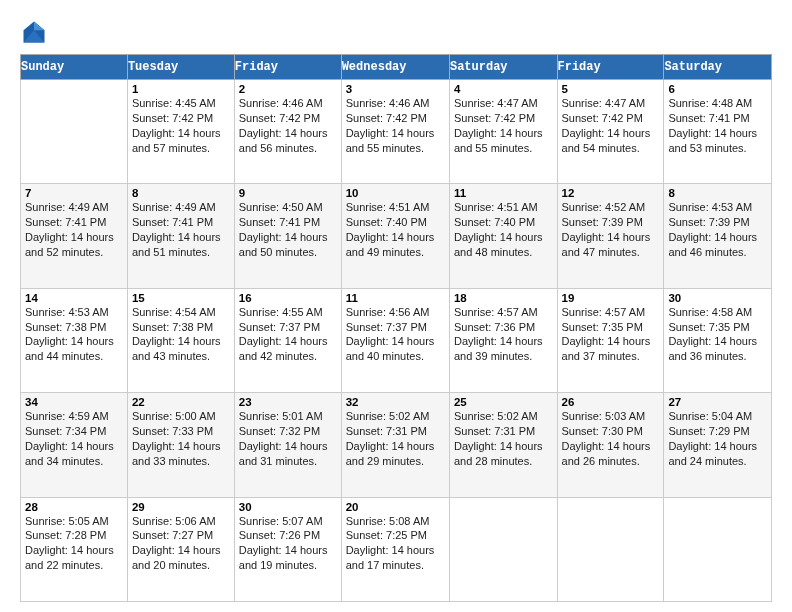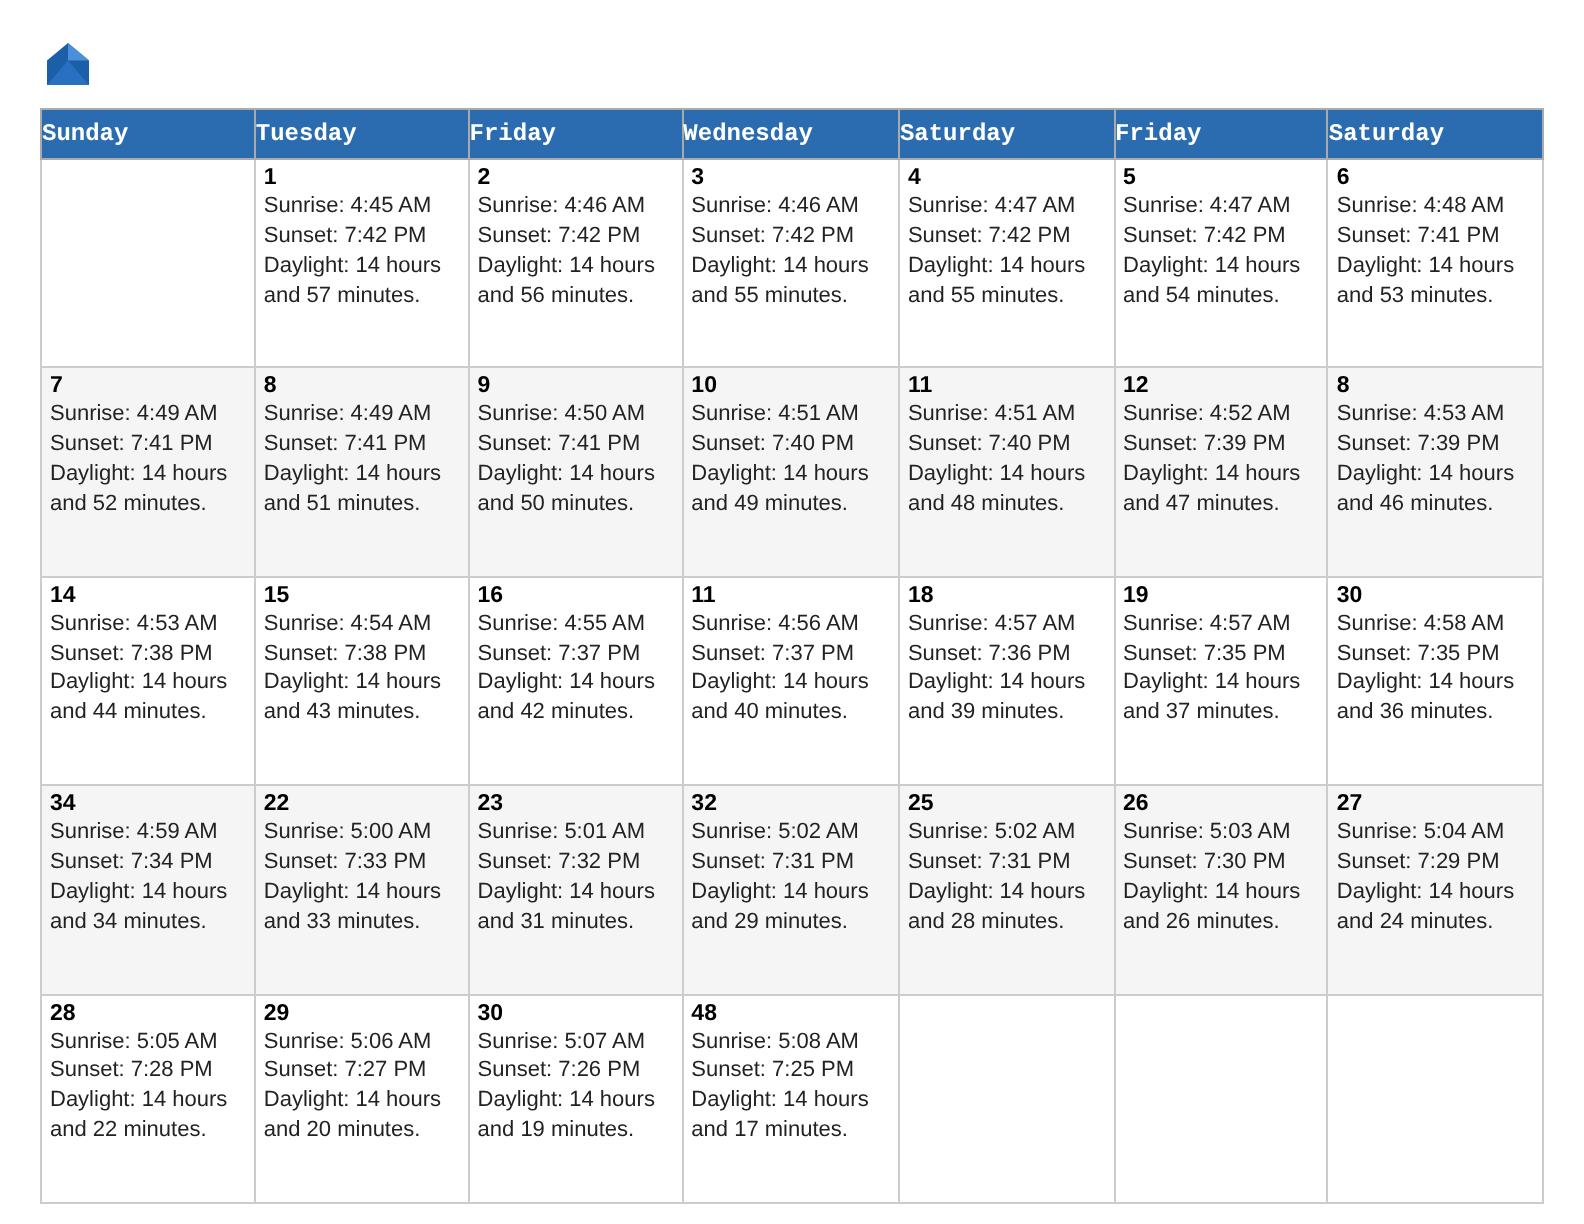--- a/index.html
+++ b/index.html
@@ -255,21 +255,21 @@
           </td>
           <td>
             <span class="day-num">29</span>
             <div class="day-info">Sunrise: 5:06 AM<br>Sunset: 7:27 PM<br>Daylight: 14 hours<br>and 20 minutes.</div>
           </td>
           <td>
             <span class="day-num">30</span>
             <div class="day-info">Sunrise: 5:07 AM<br>Sunset: 7:26 PM<br>Daylight: 14 hours<br>and 19 minutes.</div>
           </td>
           <td>
-            <span class="day-num">48</span>
+            <span class="day-num">20</span>
             <div class="day-info">Sunrise: 5:08 AM<br>Sunset: 7:25 PM<br>Daylight: 14 hours<br>and 17 minutes.</div>
           </td>
           <td class="empty-cell"></td>
           <td class="empty-cell"></td>
           <td class="empty-cell"></td>
         </tr>
       </tbody>
   </table>
 </div>
 

